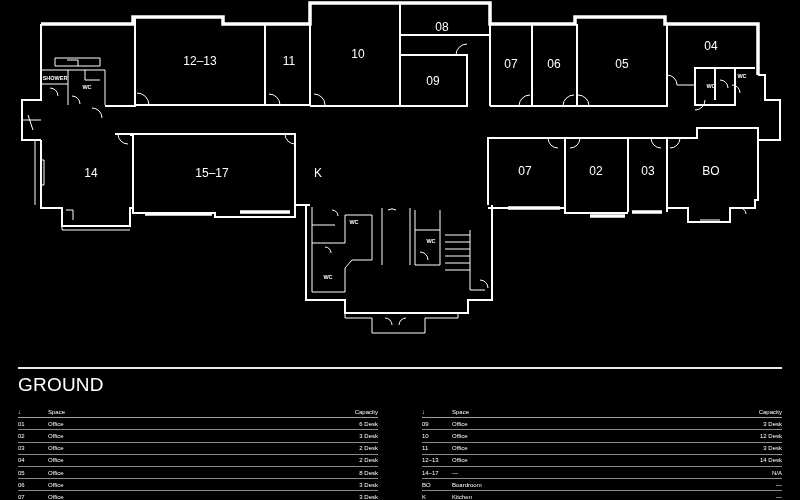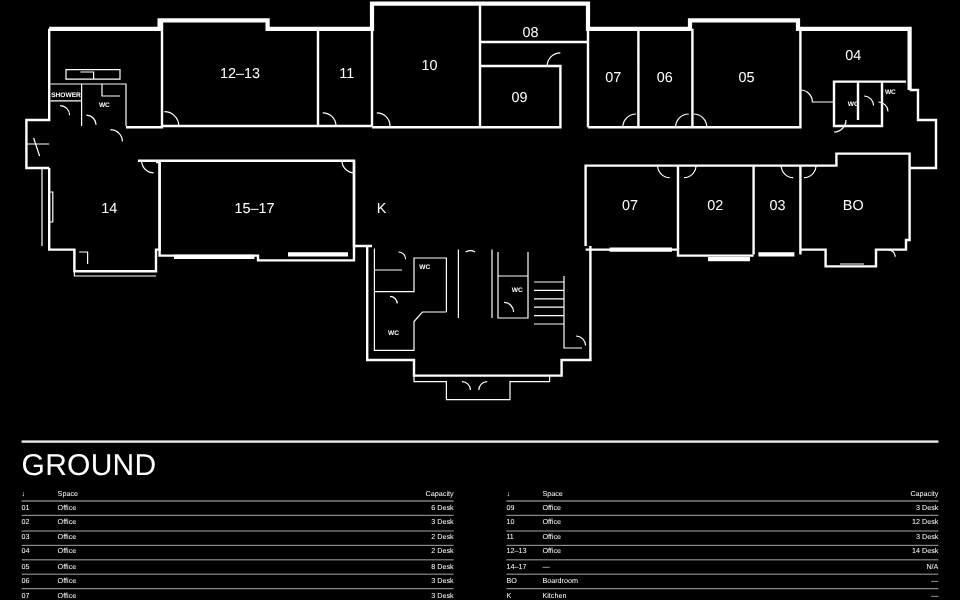--- a/index.html
+++ b/index.html
@@ -4,21 +4,21 @@
 <style>
   html, body { margin:0; padding:0; background:#000; }
   body { width:800px; height:500px; overflow:hidden; position:relative; font-family:"Liberation Sans", sans-serif; color:#fff; }
   #plan { position:absolute; left:0; top:0; width:800px; height:340px; }
   #plan .w { stroke:#fff; fill:none; stroke-width:2; }
   #plan .t { stroke:#fff; fill:none; stroke-width:1; }
   #plan .th { stroke:#fff; fill:none; stroke-width:3.5; }
   #plan .lbl { fill:#fff; font-family:"Liberation Sans", sans-serif; font-size:12px; text-anchor:middle; dominant-baseline:middle; }
   #plan .sm { fill:#fff; font-family:"Liberation Sans", sans-serif; font-size:5.5px; font-weight:bold; text-anchor:middle; dominant-baseline:middle; }
   .divider { position:absolute; left:18px; top:367px; width:764px; height:2px; background:#e8e8e8; }
-  .floor-title { position:absolute; left:18px; top:374px; font-size:25px; letter-spacing:0.2px; }
+  .floor-title { position:absolute; left:18px; top:374px; font-size:19px; letter-spacing:0.2px; }
   .tbl { position:absolute; top:406px; width:360px; font-size:6px; }
   .tbl.left { left:18px; }
   .tbl.right { left:422px; }
   .row { display:flex; height:12.2px; align-items:center; border-bottom:1px solid #8a8a8a; box-sizing:border-box; }
   .row.head { border-bottom:1.5px solid #a0a0a0; }
   .c1 { width:30px; }
   .c2 { flex:1; }
   .c3 { width:80px; text-align:right; }
 </style>
 </head>

